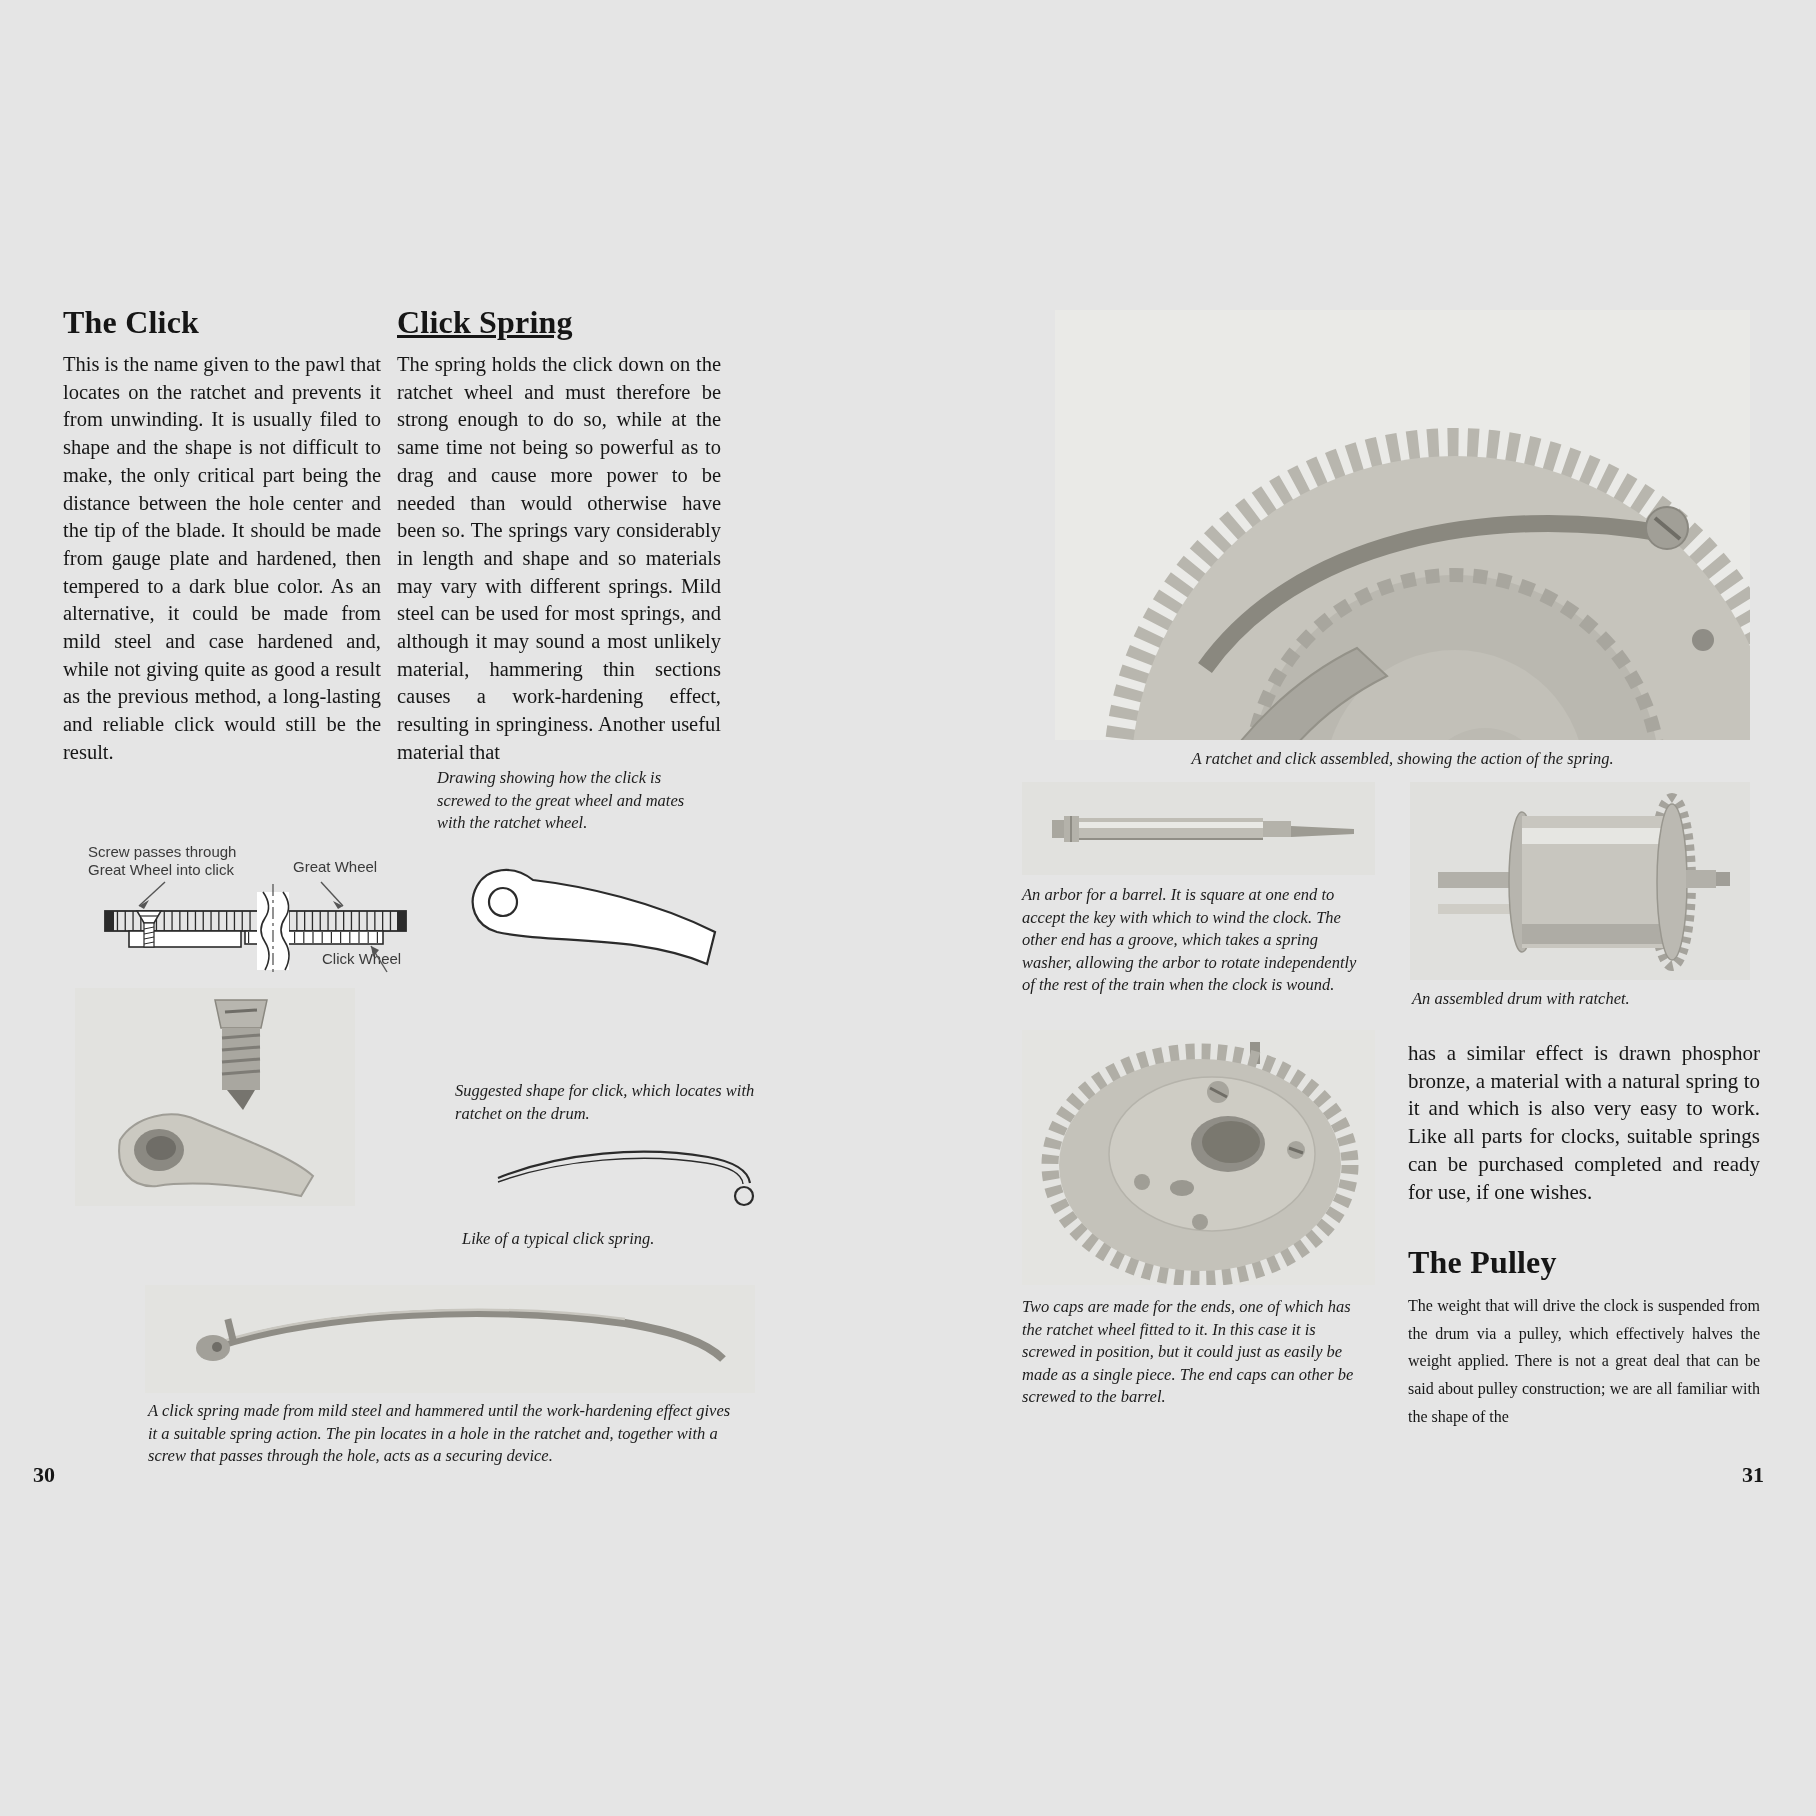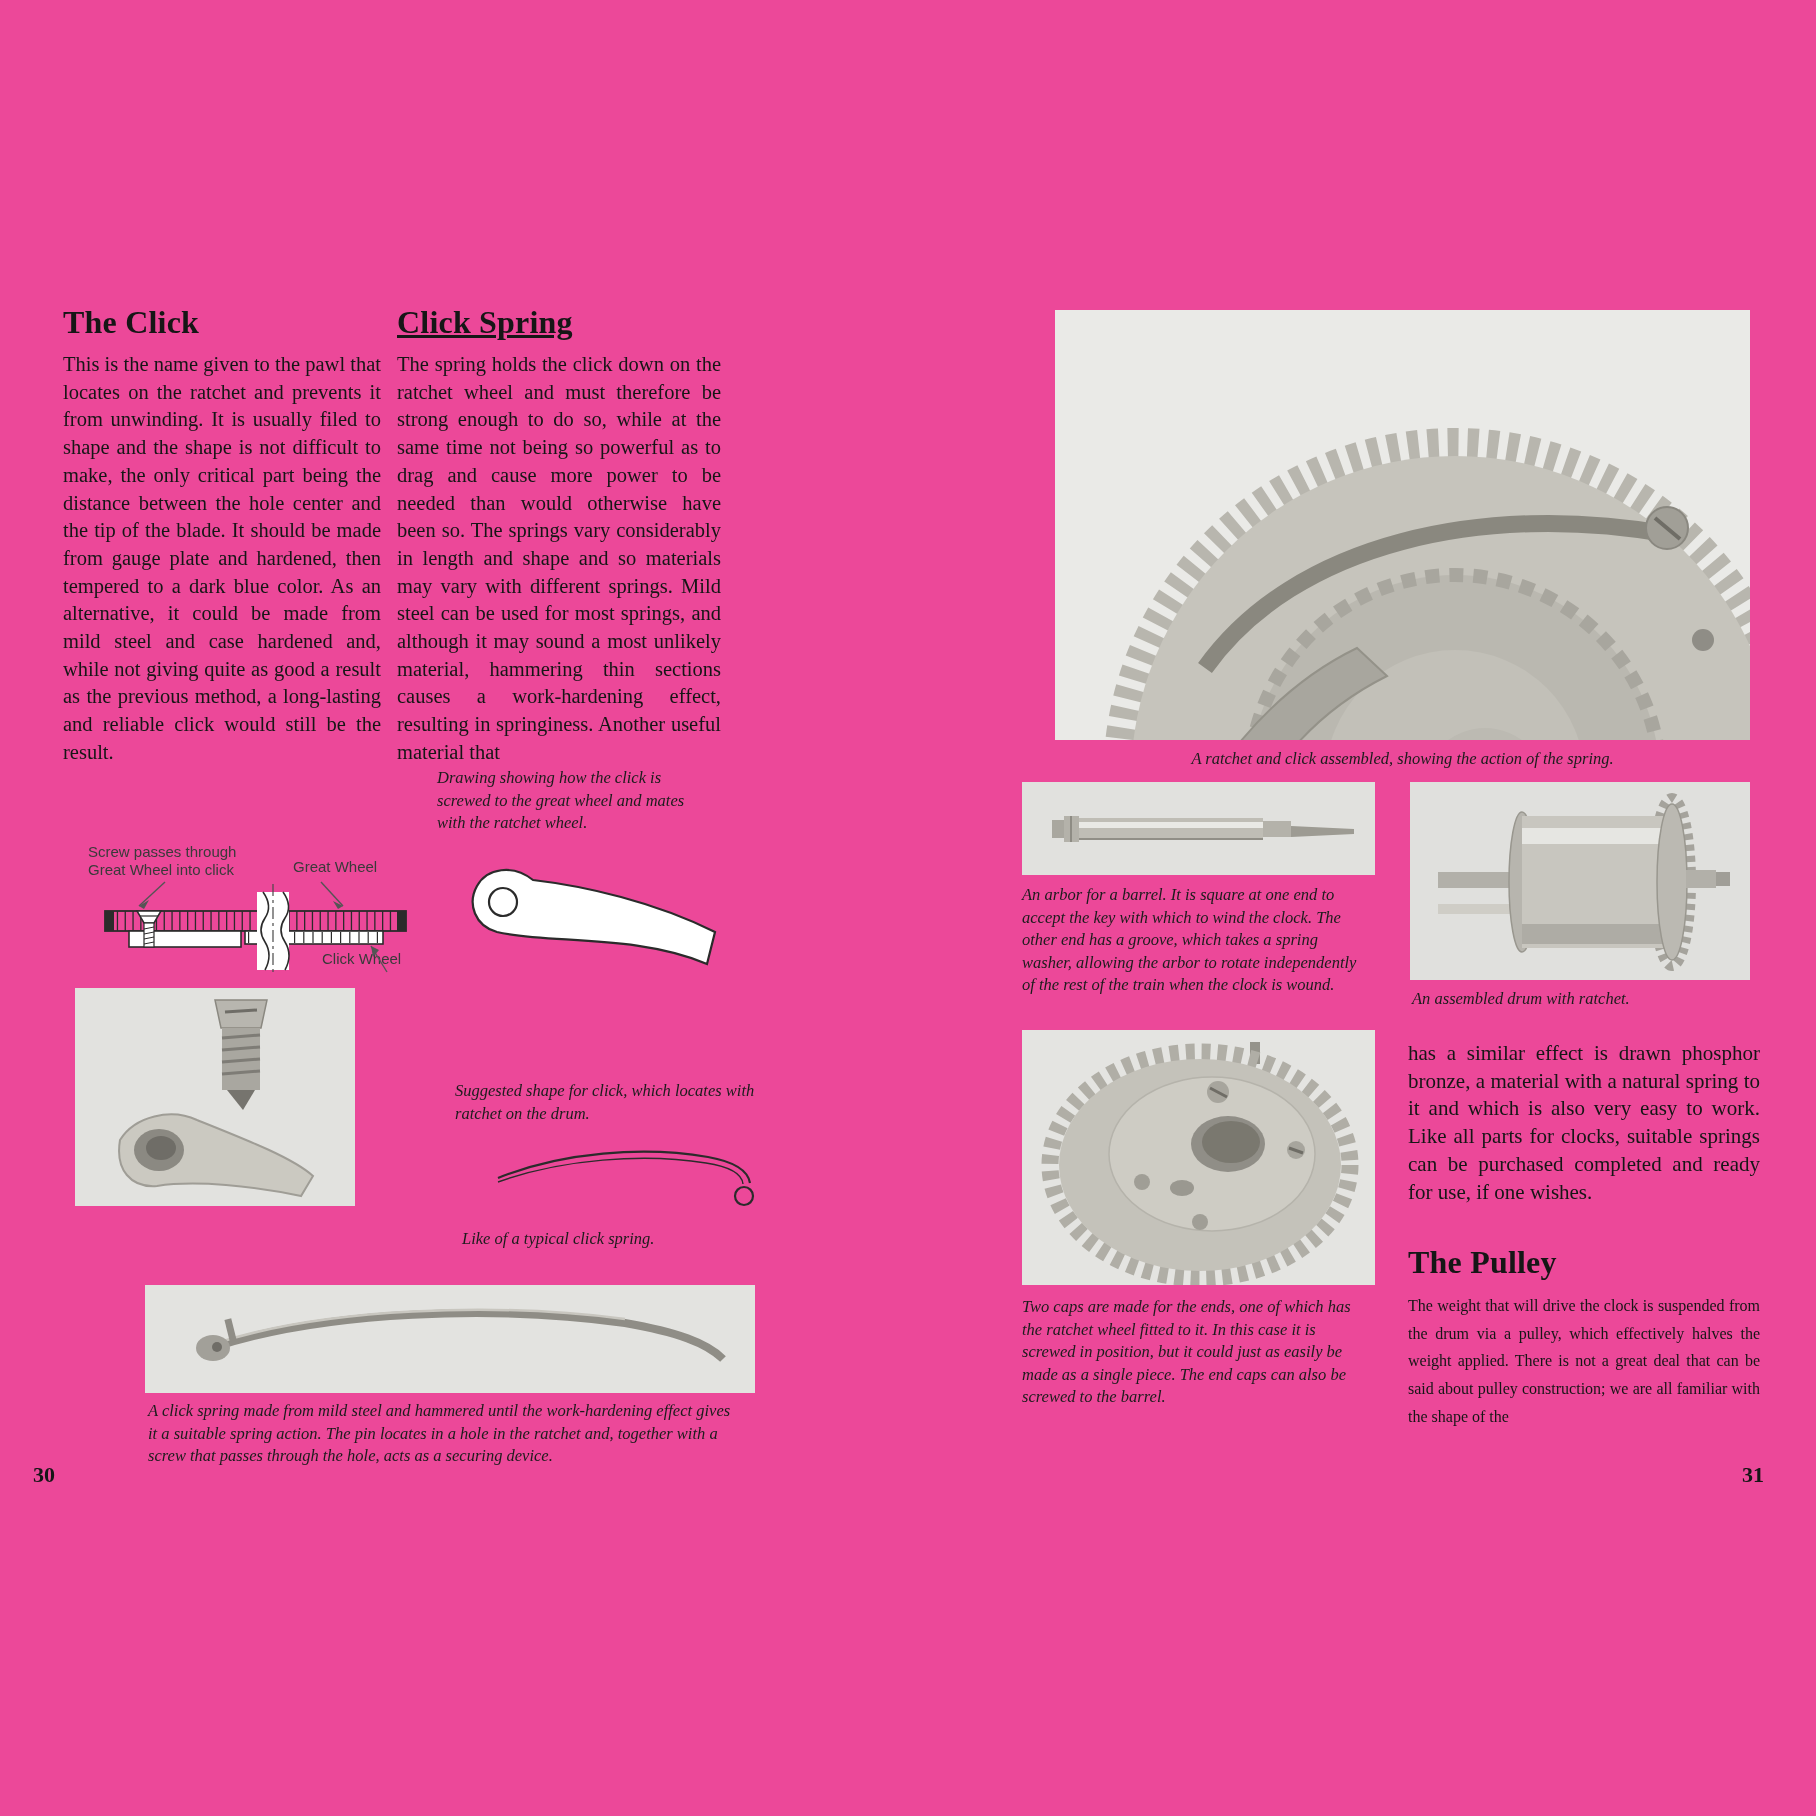--- a/index.html
+++ b/index.html
@@ -1,16 +1,16 @@
 <!DOCTYPE html>
 <html><head>
 <meta charset="utf-8">
 <style>
   html,body{margin:0;padding:0;background:#ffffff;}
-  .canvas{position:relative;width:1816px;height:1816px;background:#ec4899;overflow:hidden;
+  .canvas{position:relative;width:1816px;height:1816px;background:#e5e5e5;overflow:hidden;
           font-family:"Liberation Serif", serif;color:#161616;}
   .abs{position:absolute;}
   h2.head{margin:0;font-size:32px;font-weight:bold;letter-spacing:.2px;line-height:1.05;
           font-family:"Liberation Serif", serif;}
   .body-text{font-size:20.5px;line-height:27.7px;text-align:justify;text-align-last:left;}
   .caption{font-style:italic;font-size:16.5px;line-height:22.5px;color:#1c1c1c;}
   .caption.center{text-align:center;}
   .diag-label{font-family:"Liberation Sans", sans-serif;font-size:15px;line-height:18px;
               color:#3a3a3a;font-weight:500;}
   .photo{background:#e4e4e1;overflow:hidden;}
@@ -190,21 +190,21 @@
       <circle cx="196" cy="62" r="11" fill="#a7a59d"></circle>
       <line x1="188" y1="58" x2="205" y2="67" stroke="#6f6d66" stroke-width="3"></line>
       <circle cx="274" cy="120" r="9" fill="#a7a59d"></circle>
       <line x1="267" y1="118" x2="281" y2="123" stroke="#6f6d66" stroke-width="3"></line>
       <circle cx="178" cy="192" r="8" fill="#a09e96"></circle>
       <circle cx="120" cy="152" r="8" fill="#a09e96"></circle>
       <ellipse cx="160" cy="158" rx="12" ry="8" fill="#9a9890"></ellipse>
     </svg>
   </div>
 
-  <div class="caption abs" style="left:1022px;top:1296px;width:348px;">Two caps are made for the ends, one of which has the ratchet wheel fitted to it. In this case it is screwed in position, but it could just as easily be made as a single piece. The end caps can also be screwed to the barrel.</div>
+  <div class="caption abs" style="left:1022px;top:1296px;width:348px;">Two caps are made for the ends, one of which has the ratchet wheel fitted to it. In this case it is screwed in position, but it could just as easily be made as a single piece. The end caps can other be screwed to the barrel.</div>
 
   <div class="body-text abs" style="left:1408px;top:1040px;width:352px;font-size:21px;">has a similar effect is drawn phosphor bronze, a material with a natural spring to it and which is also very easy to work. Like all parts for clocks, suitable springs can be purchased completed and ready for use, if one wishes.</div>
 
   <h2 class="head abs" style="left:1408px;top:1246px;width:352px;">The Pulley</h2>
 
   <div class="body-text abs" style="left:1408px;top:1292px;width:352px;font-size:16px;">The weight that will drive the clock is suspended from the drum via a pulley, which effectively halves the weight applied. There is not a great deal that can be said about pulley construction; we are all familiar with the shape of the</div>
 
   <div class="pagenum abs" style="left:1742px;top:1462px;">31</div>
 
 </div>

